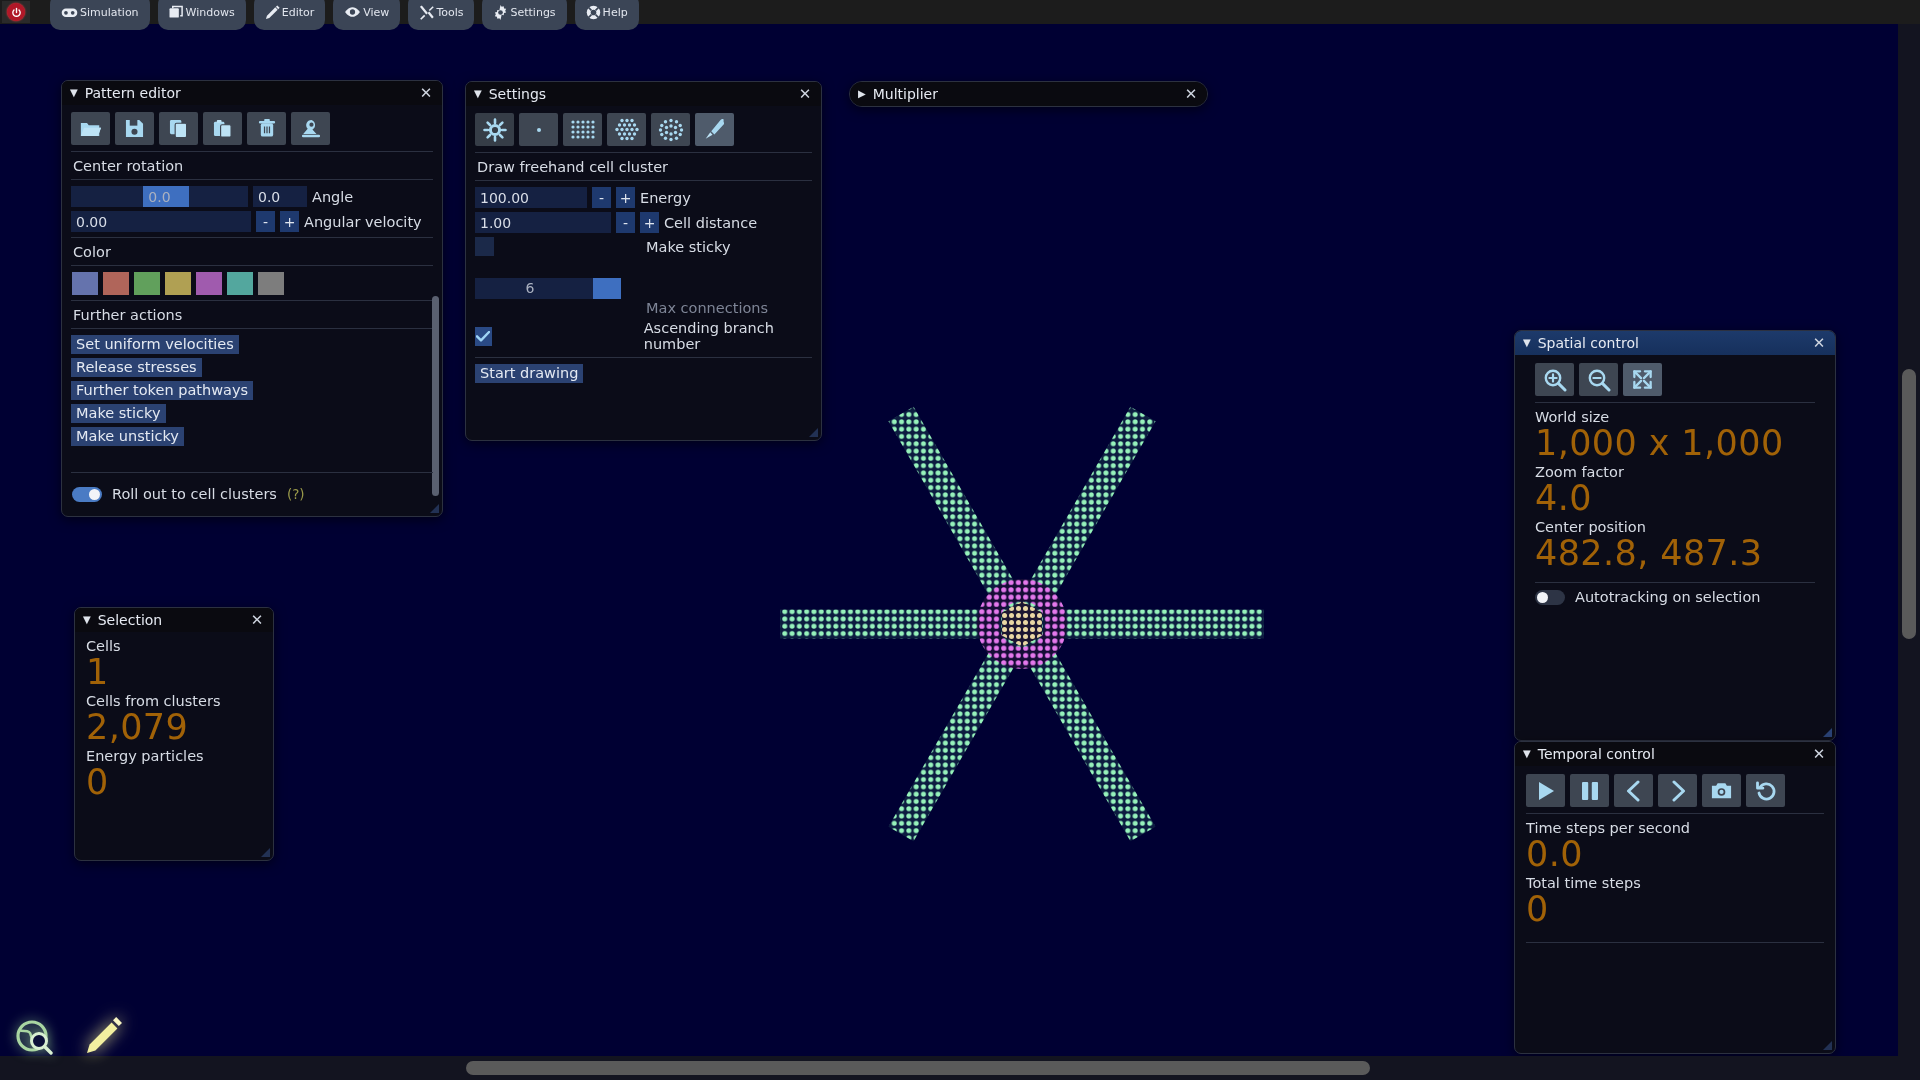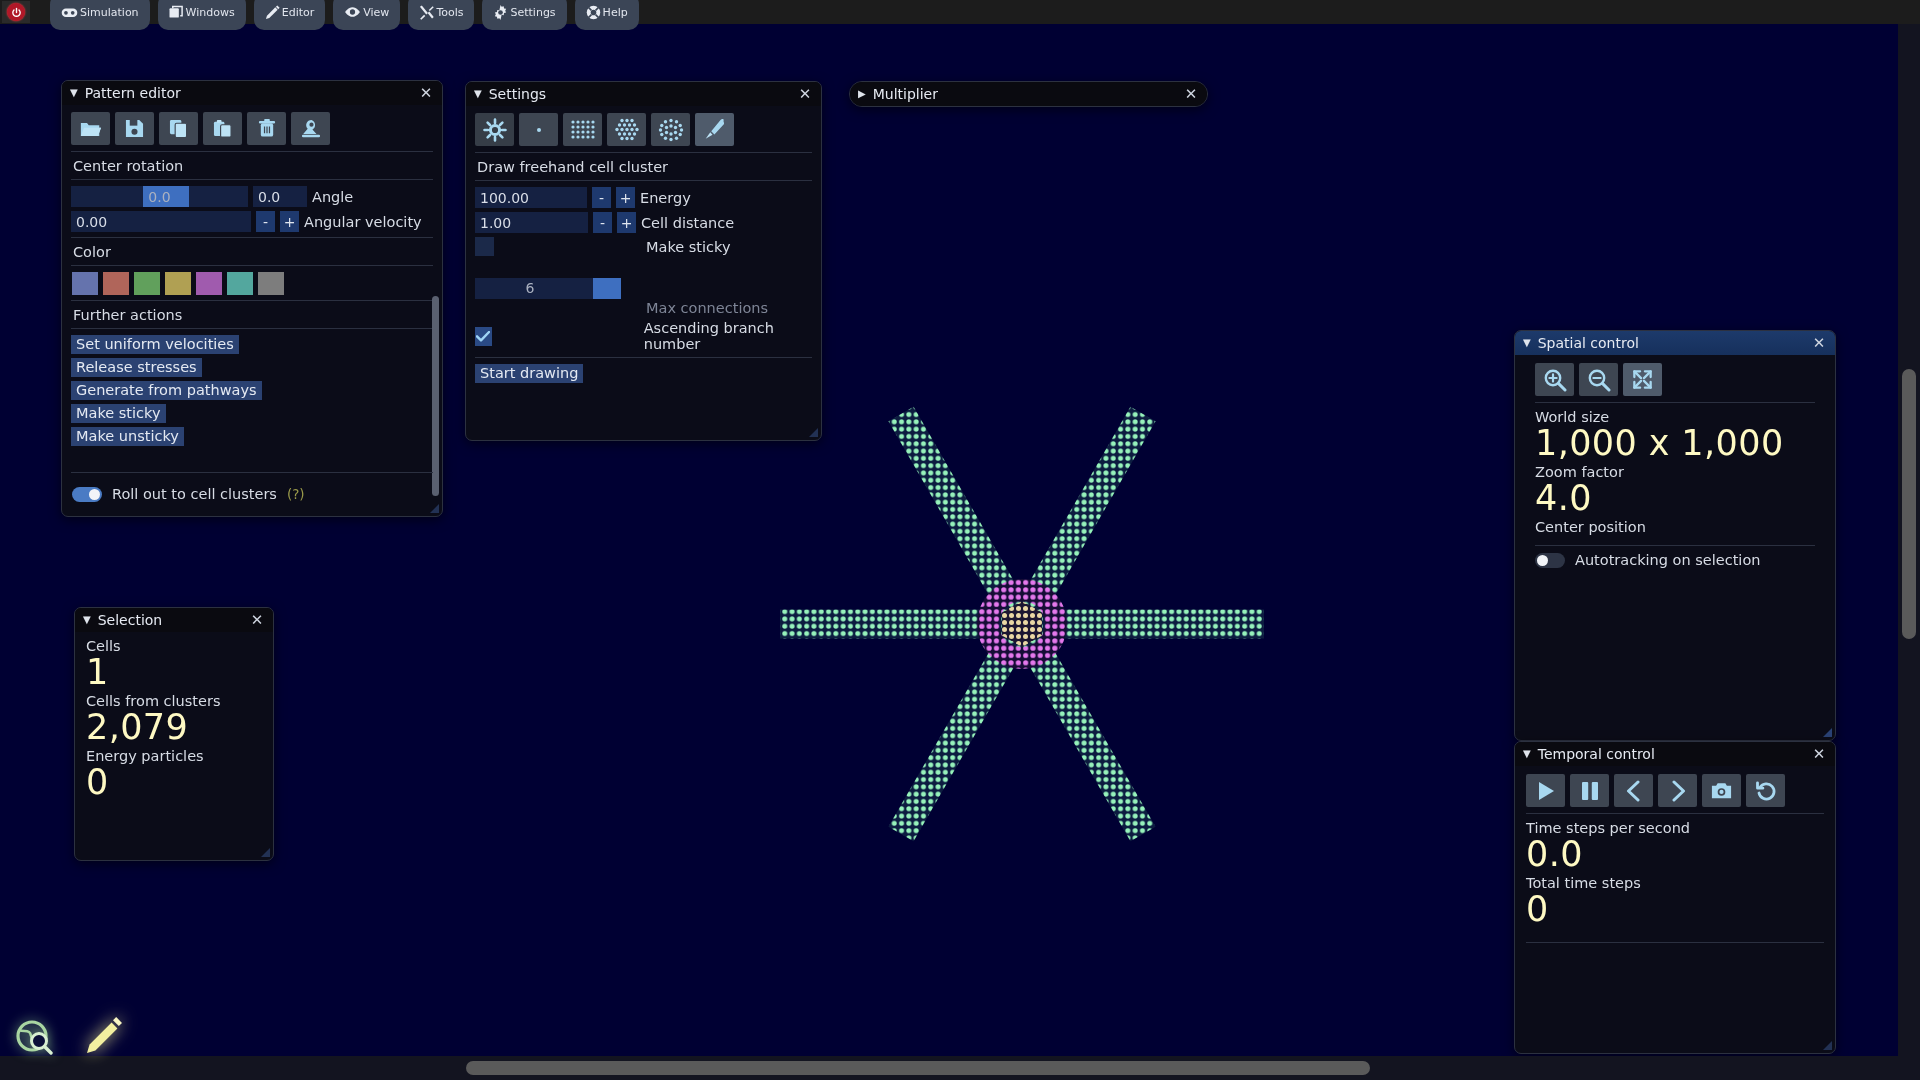--- a/index.html
+++ b/index.html
@@ -191,21 +191,21 @@
   
   .pscroll {
     position: absolute; right: 3px;
     width: 7px; border-radius: 4px;
     background: #5a6070;
   }
 
   
   .stat-label { font-size: 14.5px; color: #d7dce5; margin-top: 2px; }
   .stat-value {
-    font-size: 35px; color: #fef9c3; line-height: 1.06;
+    font-size: 35px; color: #a16207; line-height: 1.06;
     font-weight: 400; letter-spacing: .4px;
   }
 
   
   .grip {
     position: absolute; right: 2px; bottom: 2px;
     width: 11px; height: 11px;
     overflow: hidden;
   }
 
@@ -480,21 +480,21 @@
         <div class="sw" style="background:#7d7d7d"></div>
       </div>
 
       <div class="sep"></div>
       <div class="sectlabel">Further actions</div>
       <div class="sep"></div>
 
       <div>
         <div class="linkbtn">Set uniform velocities</div><br>
         <div class="linkbtn">Release stresses</div><br>
-        <div class="linkbtn">Generate from pathways</div><br>
+        <div class="linkbtn">Further token pathways</div><br>
         <div class="linkbtn">Make sticky</div><br>
         <div class="linkbtn">Make unsticky</div>
       </div>
     </div>
 
     <div class="pscroll" style="top:215px; height:200px;"></div>
 
     <div style="position:absolute; left:9px; right:9px; bottom:43px; height:1px; background:#2b3040;"></div>
 
     <div class="togglerow" style="position:absolute; left:10px; bottom:14px;">
@@ -620,21 +620,21 @@
       <div class="fieldrow">
         <div class="num-input" style="width:112px;">
           <span>100.00</span>
         </div>
         <div class="stepper">-</div>
         <div class="stepper">+</div>
         <div class="fieldlabel">Energy</div>
       </div>
 
       <div class="fieldrow">
-        <div class="num-input" style="width:113px;">
+        <div class="num-input" style="width:136px;">
           <span>1.00</span>
         </div>
         <div class="stepper">-</div>
         <div class="stepper">+</div>
         <div class="fieldlabel">Cell distance</div>
       </div>
 
       <div class="fieldrow">
         <div class="checkbox"></div>
         <div class="fieldlabel" style="margin-left:147px;">Make sticky</div>
@@ -729,20 +729,21 @@
               </g>
             </svg>
         </div>
       </div>
       <div class="sep"></div>
       <div class="stat-label">World size</div>
       <div class="stat-value">1,000 x 1,000</div>
       <div class="stat-label">Zoom factor</div>
       <div class="stat-value">4.0</div>
       <div class="stat-label">Center position</div>
+      <div class="stat-value">482.8, 487.3</div>
       <div class="sep" style="margin-top:10px;"></div>
       <div class="togglerow">
         <span class="toggle">
             <span class="knob"></span>
           </span>
         <span class="fieldlabel">Autotracking on selection</span>
       </div>
     </div>
     <svg class="grip" viewBox="0 0 11 11">
       <path d="M10 1v9H1z" fill="#2a4275"></path>

